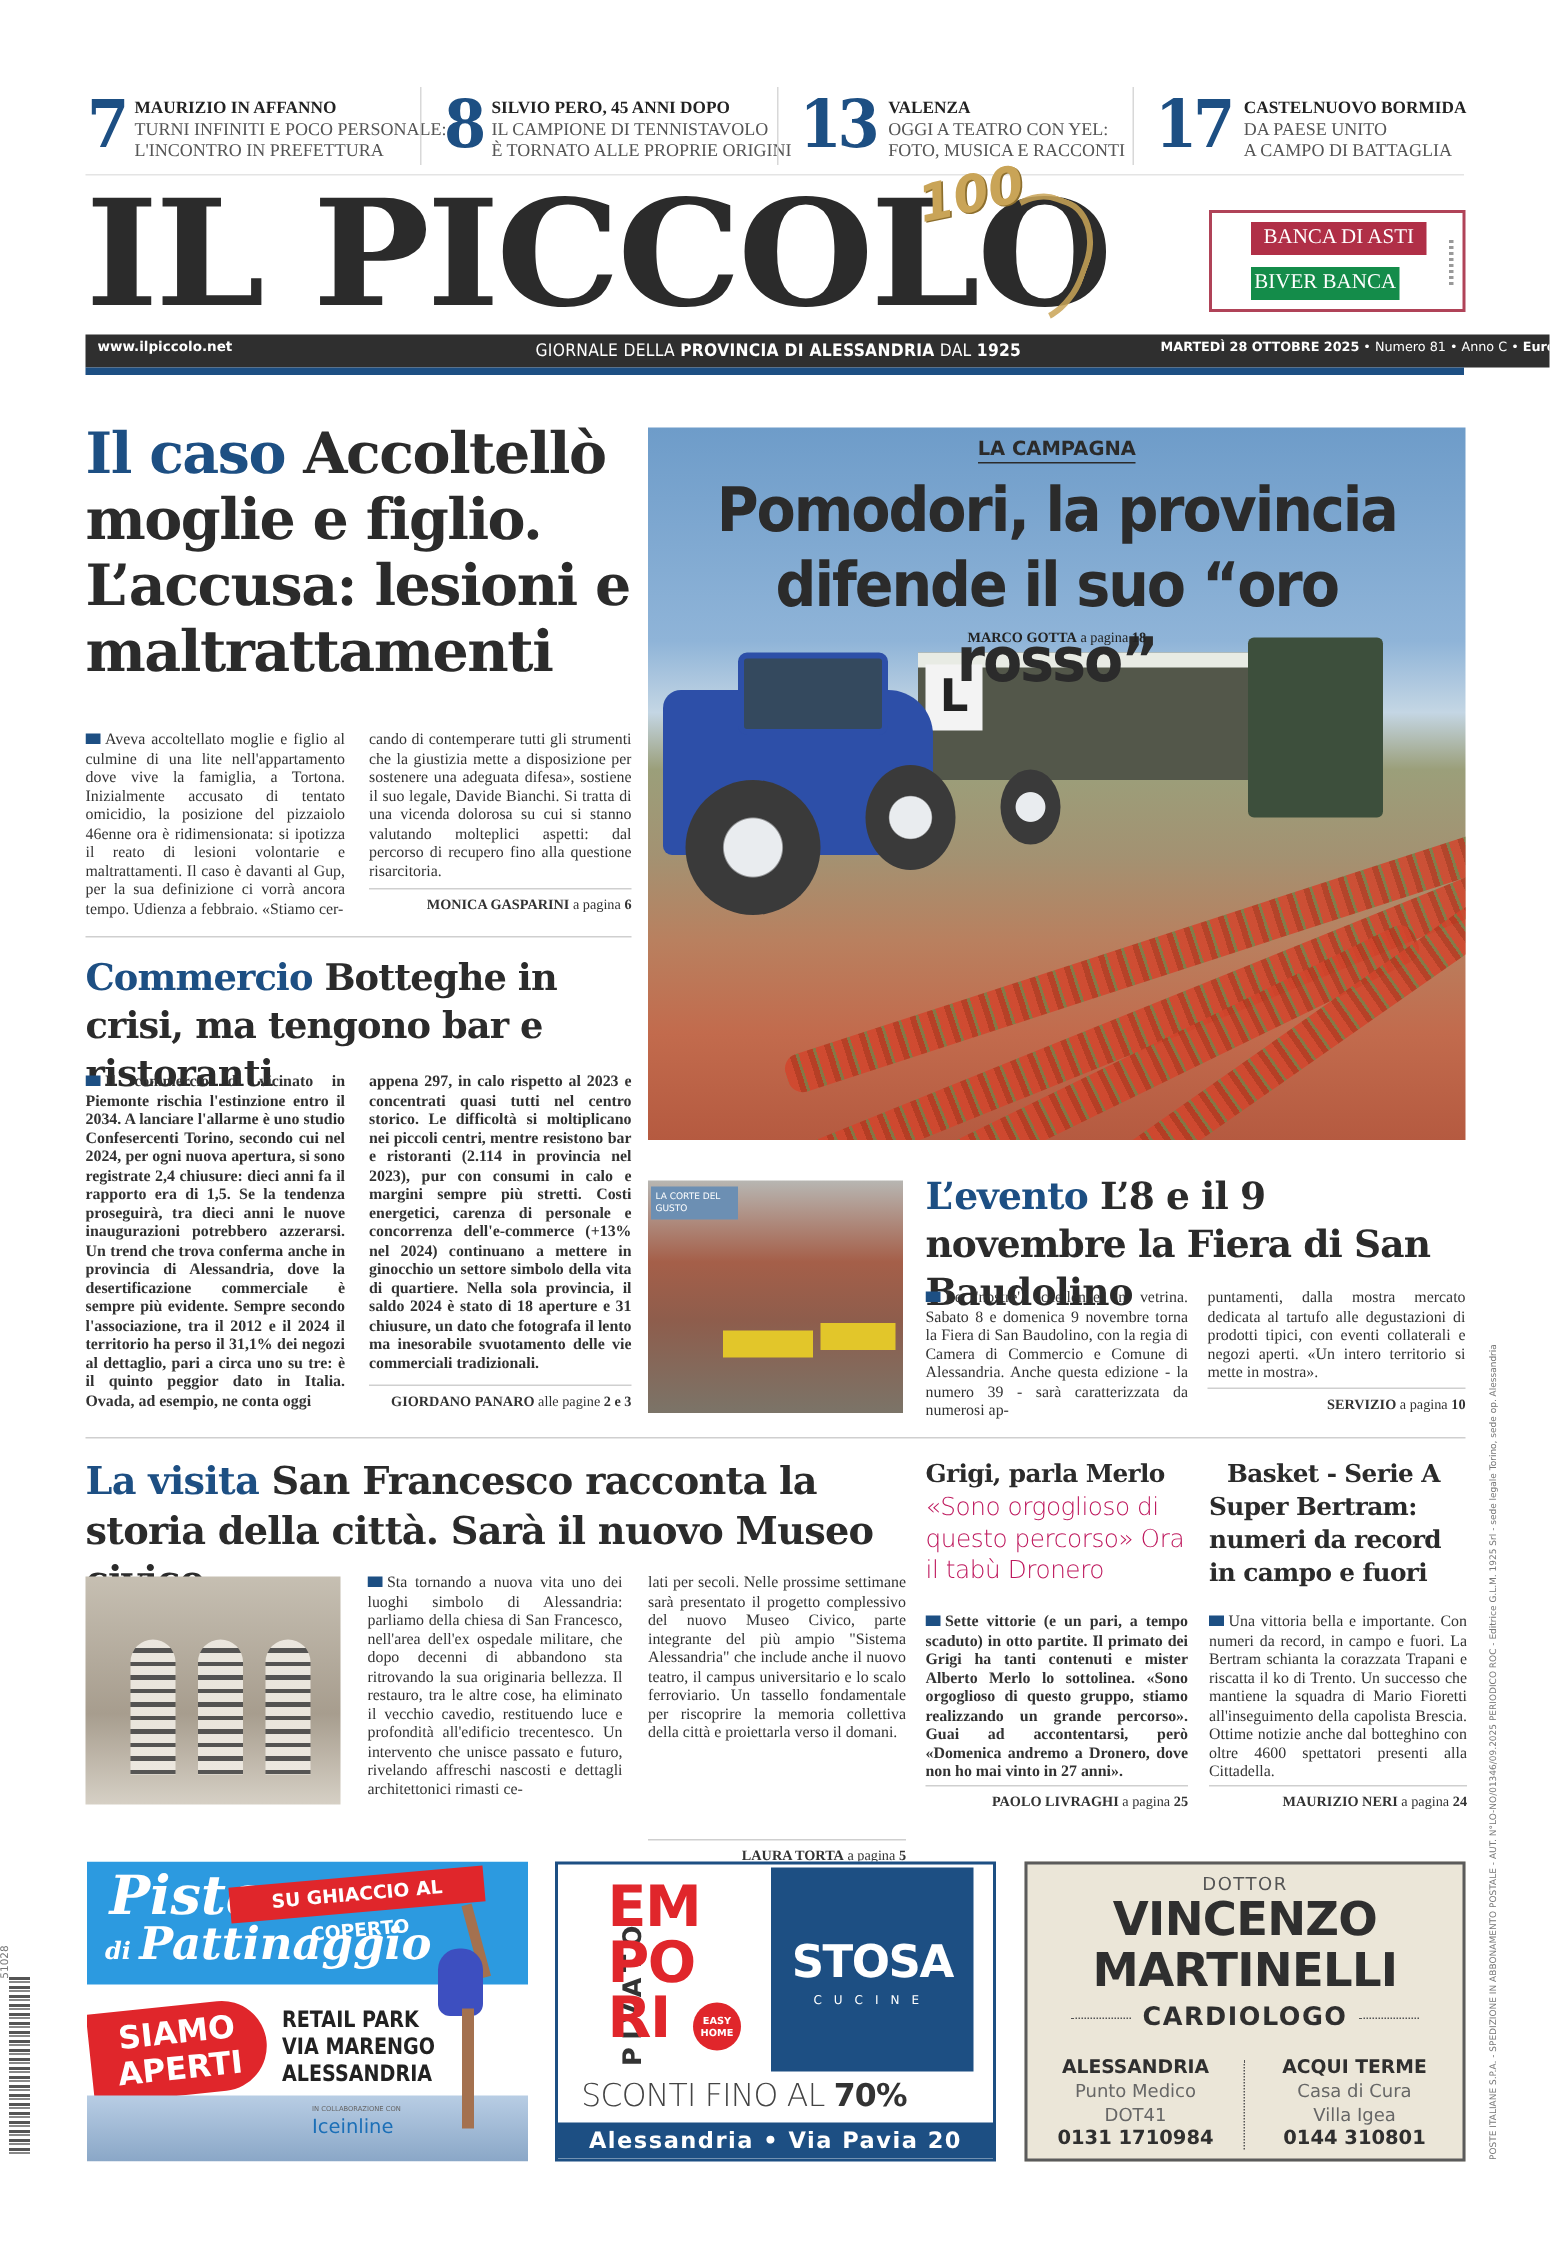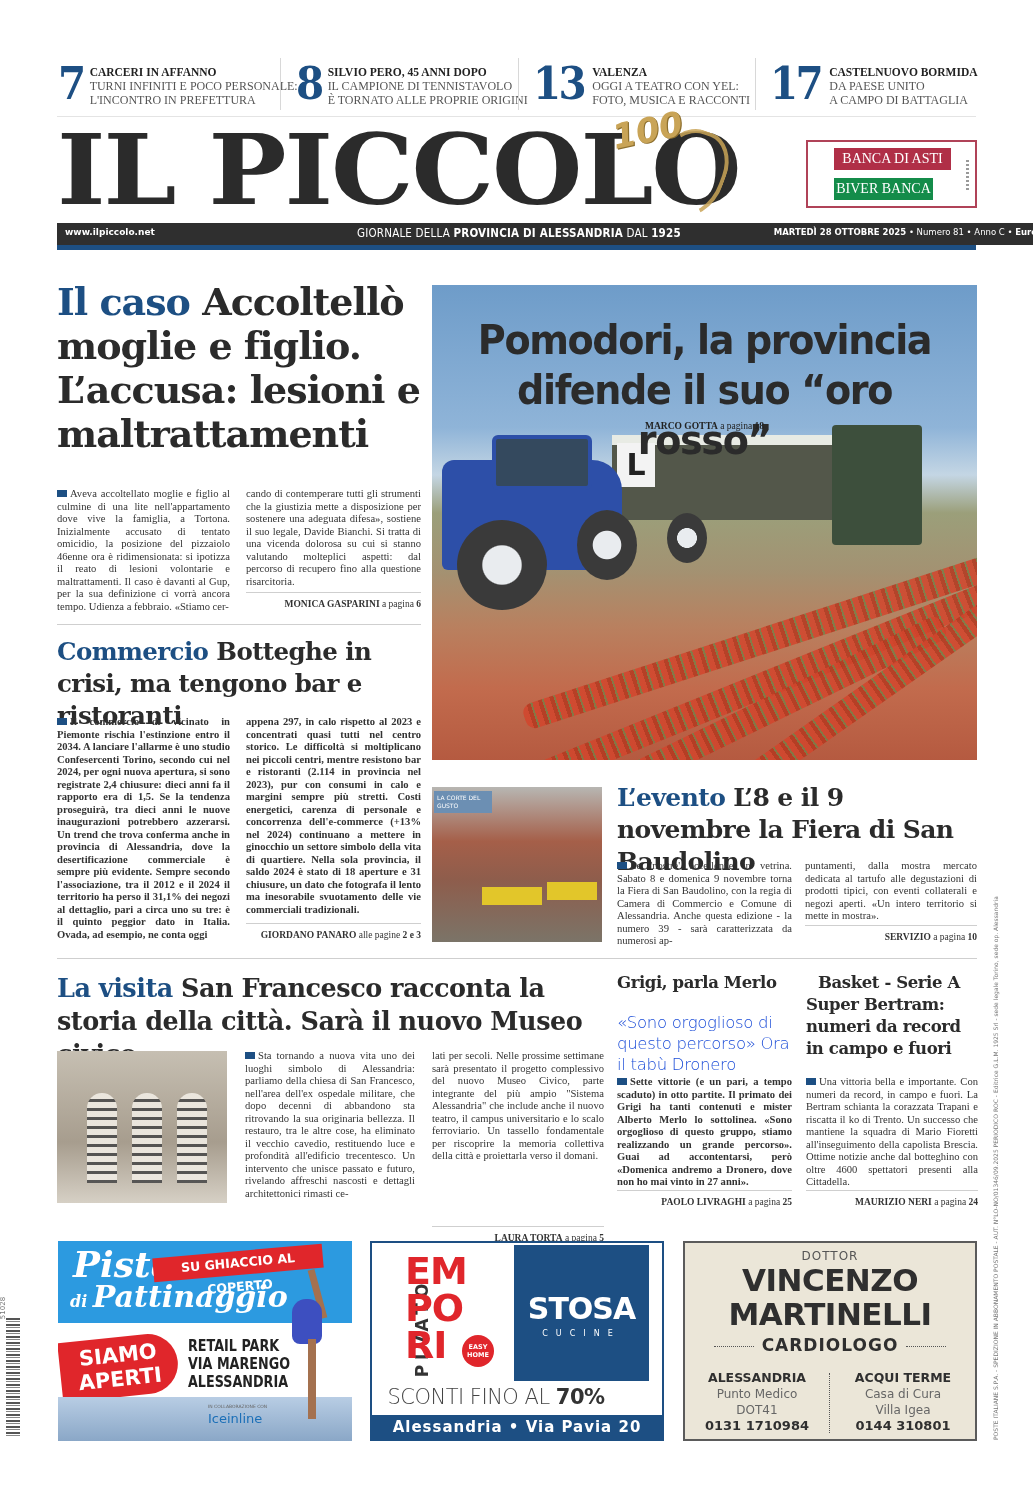--- a/index.html
+++ b/index.html
@@ -116,21 +116,21 @@
   .side-legal { position: absolute; left: 992px; top: 1440px; width: 600px; transform: rotate(-90deg); transform-origin: left top; font-family: "DejaVu Sans", sans-serif; font-size: 6px; color: #777; white-space: nowrap; }
   .barcode { position: absolute; left: 6px; top: 1318px; width: 14px; height: 120px; background: repeating-linear-gradient(180deg, #555 0 2px, #fff 2px 3px, #888 3px 4px, #fff 4px 6px); }
   .barcode-num { position: absolute; left: -8px; top: 1304px; font-family: "DejaVu Sans", sans-serif; font-size: 7px; color: #777; transform: rotate(-90deg); }
 </style>
 </head>
 <body>
 
 <div class="teaser" style="left:58px;">
   <div class="num">7</div>
   <div class="txt">
-    <span class="t1">CARCERI IN AFFANNO</span>
+    <span class="t1">MAURIZIO IN AFFANNO</span>
     <span>TURNI INFINITI E POCO PERSONALE:</span>
     <span>L'INCONTRO IN PREFETTURA</span>
   </div>
 </div>
 <div class="vsep" style="left:280px;"></div>
 <div class="teaser" style="left:296px;">
   <div class="num">8</div>
   <div class="txt">
     <span class="t1">SILVIO PERO, 45 ANNI DOPO</span>
     <span>IL CAMPIONE DI TENNISTAVOLO</span>
@@ -191,20 +191,21 @@
   <div class="field-row" style="left:-20px; top:450px; width:560px; transform:rotate(-26deg);"></div>
   <div class="field-row" style="left:250px; top:410px; width:340px; transform:rotate(-35deg);"></div>
   <div class="trailer"></div>
   <div class="trailer-l">L</div>
   <div class="harvester"></div>
   <div class="tractor-body"></div>
   <div class="tractor-cab"></div>
   <div class="wheel" style="left:25px; top:235px; width:90px; height:90px;"></div>
   <div class="wheel" style="left:145px; top:225px; width:60px; height:70px;"></div>
   <div class="wheel" style="left:235px; top:228px; width:40px; height:50px;"></div>
+  <div class="photo-kicker"><span>LA CAMPAGNA</span></div>
   <div class="photo-title">Pomodori, la provincia difende il suo “oro rosso”</div>
   <div class="photo-byline"><b>MARCO GOTTA</b><span> a pagina </span><b>18</b></div>
 </div>
 
 <div class="photo-fiera">
   <div class="fiera-sign">LA CORTE DEL GUSTO</div>
   <div class="fiera-stall" style="left:50px; top:100px; width:60px;"></div>
   <div class="fiera-stall" style="left:115px; top:95px; width:50px;"></div>
 </div>
 <div class="hl h3"><span class="kicker">L’evento</span><span> L’8 e il 9 novembre la Fiera di San Baudolino</span></div>
@@ -219,21 +220,21 @@
   <div class="arch" style="left:30px;"></div>
   <div class="arch" style="left:75px;"></div>
   <div class="arch" style="left:120px;"></div>
 </div>
 <div class="col" style="left:245px; top:1050px; width:170px; height:155px; overflow:hidden;"><span class="lead-sq"></span><span>Sta tornando a nuova vita uno dei luoghi simbolo di Alessandria: parliamo della chiesa di San Francesco, nell'area dell'ex ospedale militare, che dopo decenni di abbandono sta ritrovando la sua originaria bellezza. Il restauro, tra le altre cose, ha eliminato il vecchio cavedio, restituendo luce e profondità all'edificio trecentesco. Un intervento che unisce passato e futuro, rivelando affreschi nascosti e dettagli architettonici rimasti ce-</span></div>
 <div class="col" style="left:432px; top:1050px; width:172px; height:130px; overflow:hidden;"><span>lati per secoli. Nelle prossime settimane sarà presentato il progetto complessivo del nuovo Museo Civico, parte integrante del più ampio "Sistema Alessandria" che include anche il nuovo teatro, il campus universitario e lo scalo ferroviario. Un tassello fondamentale per riscoprire la memoria collettiva della città e proiettarla verso il domani.</span></div>
 <div class="byline" style="left:432px; top:1226px; width:172px;"><b>LAURA TORTA</b><span> a pagina </span><b>5</b></div>
 
 <div class="abs" style="left:617px; top:972px; width:178px;">
   <div class="hl kicker" style="font-size:16.5px; line-height:22px; letter-spacing:-0.4px;">Grigi, parla Merlo</div>
-  <div style="font-family:'DejaVu Sans',sans-serif; font-size:16.5px; line-height:21px; color:#1d4ed8; font-weight:300; letter-spacing:-0.3px;margin-top:18px;">«Sono orgoglioso di questo percorso» Ora il tabù Dronero</div>
+  <div style="font-family:'DejaVu Sans',sans-serif; font-size:16.5px; line-height:21px; color:#be185d; font-weight:300; letter-spacing:-0.3px;">«Sono orgoglioso di questo percorso» Ora il tabù Dronero</div>
 </div>
 <div class="col bold" style="left:617px; top:1076px; width:175px; height:112px; overflow:hidden;"><span class="lead-sq"></span><span>Sette vittorie (e un pari, a tempo scaduto) in otto partite. Il primato dei Grigi ha tanti contenuti e mister Alberto Merlo lo sottolinea. «Sono orgoglioso di questo gruppo, stiamo realizzando un grande percorso». Guai ad accontentarsi, però «Domenica andremo a Dronero, dove non ho mai vinto in 27 anni».</span></div>
 <div class="byline" style="left:617px; top:1190px; width:175px;"><b>PAOLO LIVRAGHI</b><span> a pagina </span><b>25</b></div>
 
 <div class="abs" style="left:806px; top:972px; width:175px;">
   <div class="hl kicker" style="font-size:16.5px; line-height:22px; letter-spacing:-0.4px;margin-left:12px;">Basket - Serie A</div>
   <div class="hl" style="font-size:16.5px; line-height:22px; letter-spacing:-0.4px;">Super Bertram: numeri da record in campo e fuori</div>
 </div>
 <div class="col" style="left:806px; top:1076px; width:172px; height:112px; overflow:hidden;"><span class="lead-sq"></span><span>Una vittoria bella e importante. Con numeri da record, in campo e fuori. La Bertram schianta la corazzata Trapani e riscatta il ko di Trento. Un successo che mantiene la squadra di Mario Fioretti all'inseguimento della capolista Brescia. Ottime notizie anche dal botteghino con oltre 4600 spettatori presenti alla Cittadella.</span></div>
 <div class="byline" style="left:806px; top:1190px; width:172px;"><b>MAURIZIO NERI</b><span> a pagina </span><b>24</b></div>

